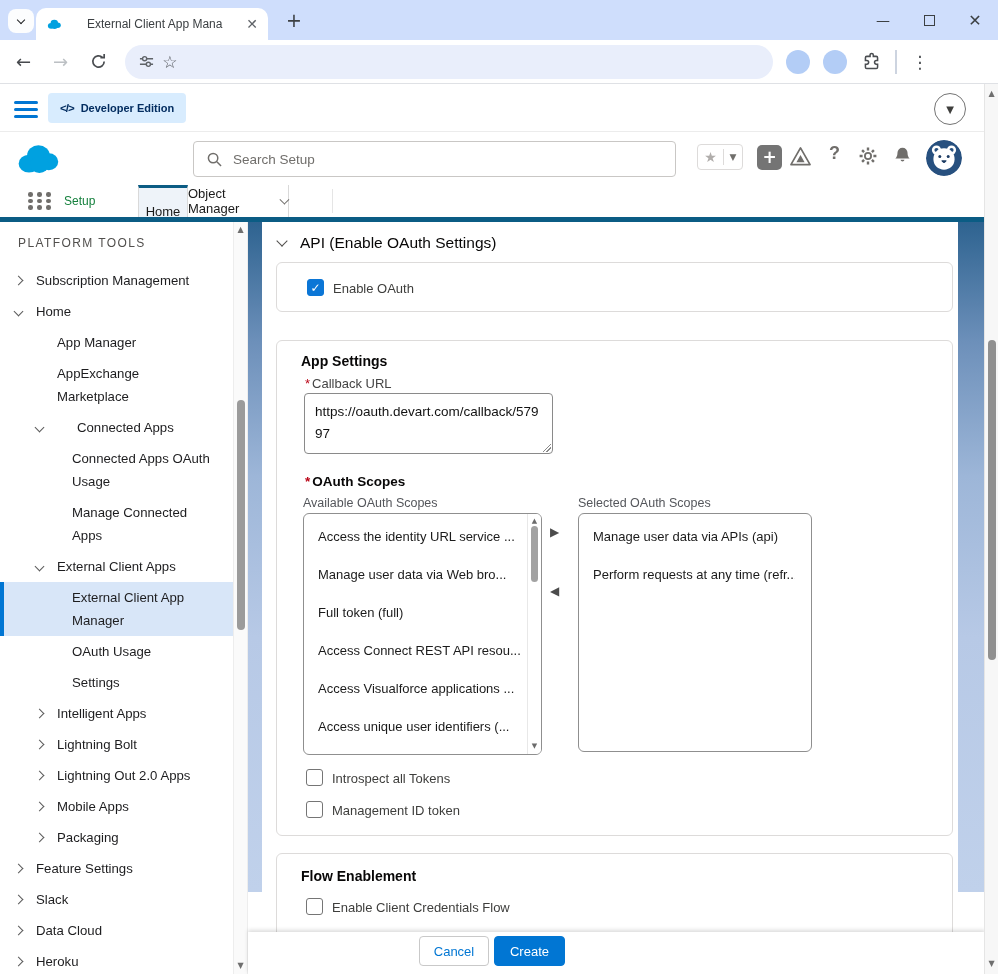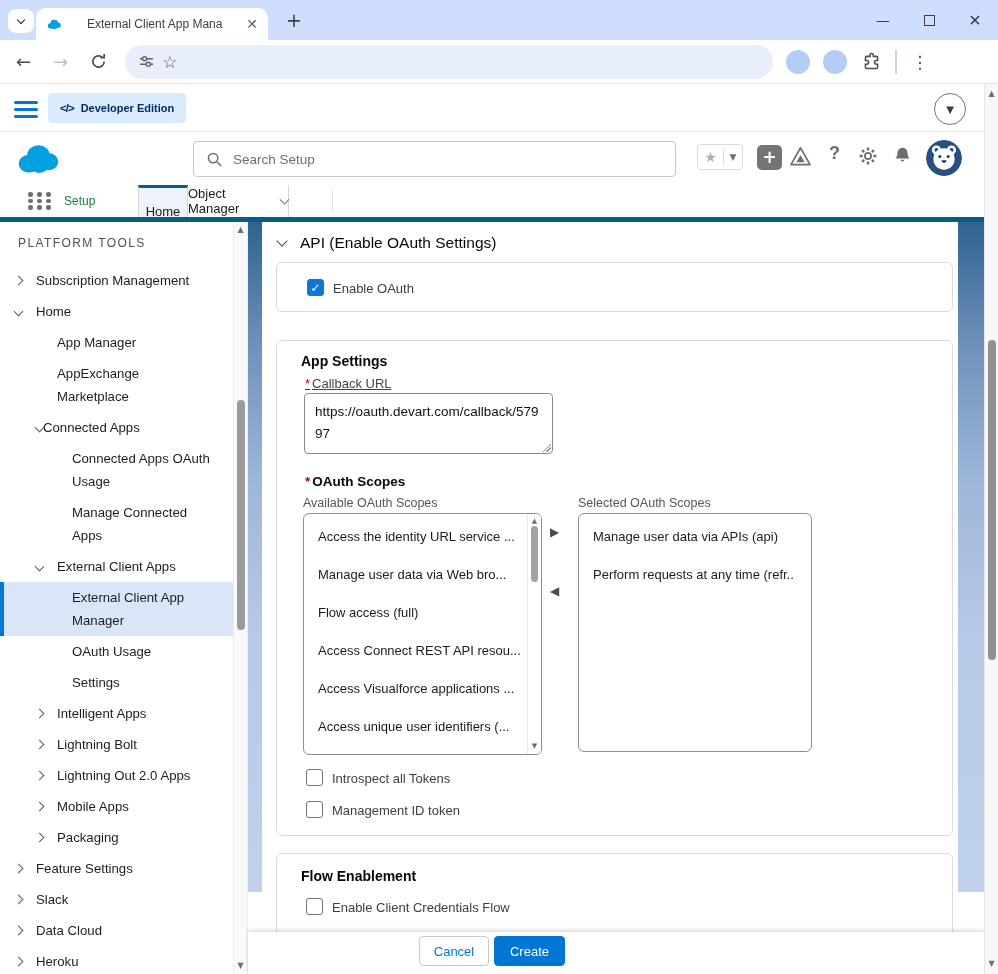--- a/index.html
+++ b/index.html
@@ -304,21 +304,21 @@
   </div>
   <div class="teal-bar"></div>
 
   <div class="sidebar">
     <div class="nav-header">PLATFORM TOOLS</div>
     <ul class="nav-list">
         <li style="padding-left: 36px;"><span class="chev right" style="left: 15px;"></span><span>Subscription Management</span></li>
         <li style="padding-left: 36px;"><span class="chev down" style="left: 15px;"></span><span>Home</span></li>
         <li style="padding-left: 57px;"><span>App Manager</span></li>
         <li style="padding-left: 57px;"><span>AppExchange Marketplace</span></li>
-        <li style="padding-left: 43px;"><span class="chev down" style="left: 36px;"></span><span>Connected Apps</span></li>
+        <li style="padding-left: 77px;"><span class="chev down" style="left: 36px;"></span><span>Connected Apps</span></li>
         <li style="padding-left: 72px;"><span>Connected Apps OAuth Usage</span></li>
         <li style="padding-left: 72px;"><span>Manage Connected Apps</span></li>
         <li style="padding-left: 57px;"><span class="chev down" style="left: 36px;"></span><span>External Client Apps</span></li>
         <li class="selected" style="padding-left: 72px;"><span>External Client App Manager</span></li>
         <li style="padding-left: 72px;"><span>OAuth Usage</span></li>
         <li style="padding-left: 72px;"><span>Settings</span></li>
         <li style="padding-left: 57px;"><span class="chev right" style="left: 36px;"></span><span>Intelligent Apps</span></li>
         <li style="padding-left: 57px;"><span class="chev right" style="left: 36px;"></span><span>Lightning Bolt</span></li>
         <li style="padding-left: 57px;"><span class="chev right" style="left: 36px;"></span><span>Lightning Out 2.0 Apps</span></li>
         <li style="padding-left: 57px;"><span class="chev right" style="left: 36px;"></span><span>Mobile Apps</span></li>
@@ -344,40 +344,40 @@
       </div>
 
       <div class="card card1">
         <span class="cbx checked" style="left:30px;top:16px;"></span>
         <span class="cbx-label" style="left:56px;top:18px;">Enable OAuth</span>
       </div>
 
       <div class="card card2">
         <div class="card-h" style="top:12px;">App Settings</div>
 
-        <div class="field-label" style="left:28px;top:35px;text-decoration:underline;">
+        <div class="field-label" style="left:28px;top:35px;">
           <span class="req">*</span><span>Callback URL</span>
         </div>
         <div class="ta">
           <span>https://oauth.devart.com/callback/57997</span>
           <span class="grip"></span>
         </div>
 
         <div class="field-label bold" style="left:28px;top:133px;">
           <span class="req">*</span><span>OAuth Scopes</span>
         </div>
 
         <div class="list-label" style="left:26px;top:155px;">Available OAuth Scopes</div>
         <div class="list-label" style="left:301px;top:155px;">Selected OAuth Scopes</div>
 
         <div class="listbox lb-avail">
           <ul>
               <li>Access the identity URL service ...</li>
               <li>Manage user data via Web bro...</li>
-              <li>Flow access (full)</li>
+              <li>Full token (full)</li>
               <li>Access Connect REST API resou...</li>
               <li>Access Visualforce applications ...</li>
               <li>Access unique user identifiers (...</li>
             </ul>
           <div class="inner-sb">
             <span class="a glyph" style="top:4px;">▲</span>
             <span class="thumb"></span>
             <span class="a glyph" style="bottom:4px;">▼</span>
           </div>
         </div>

